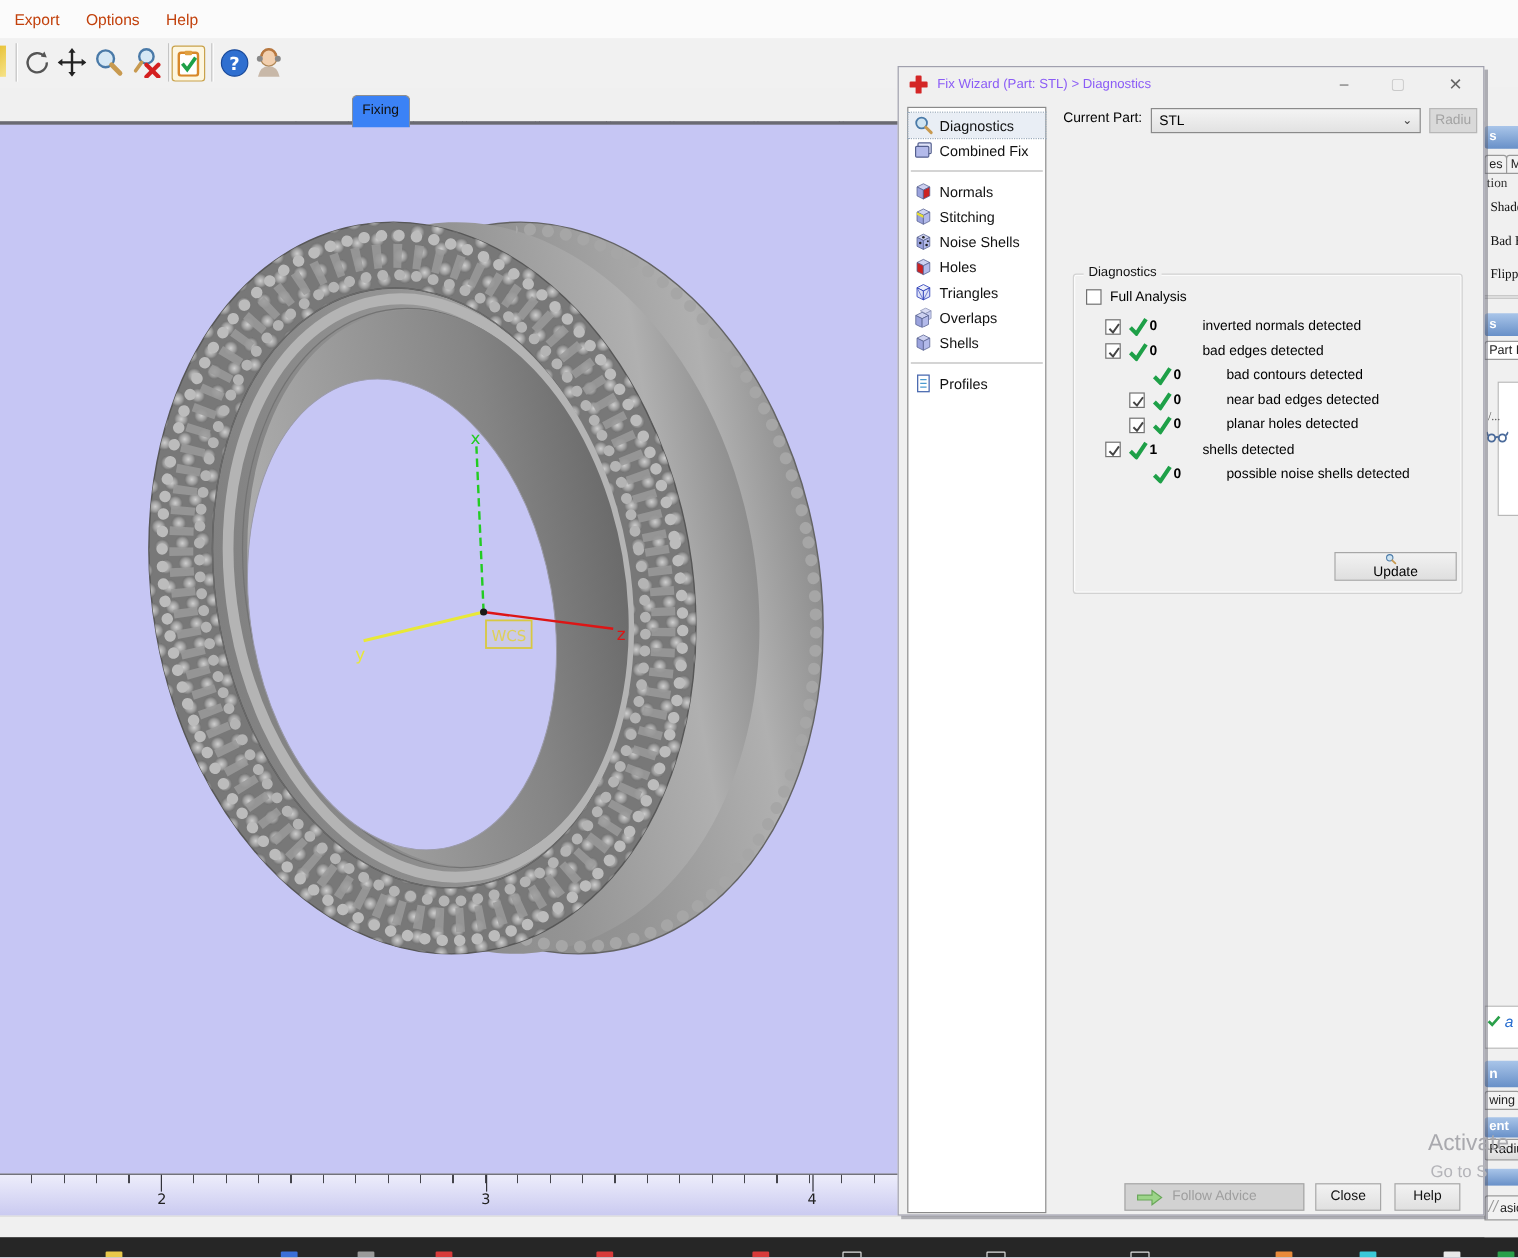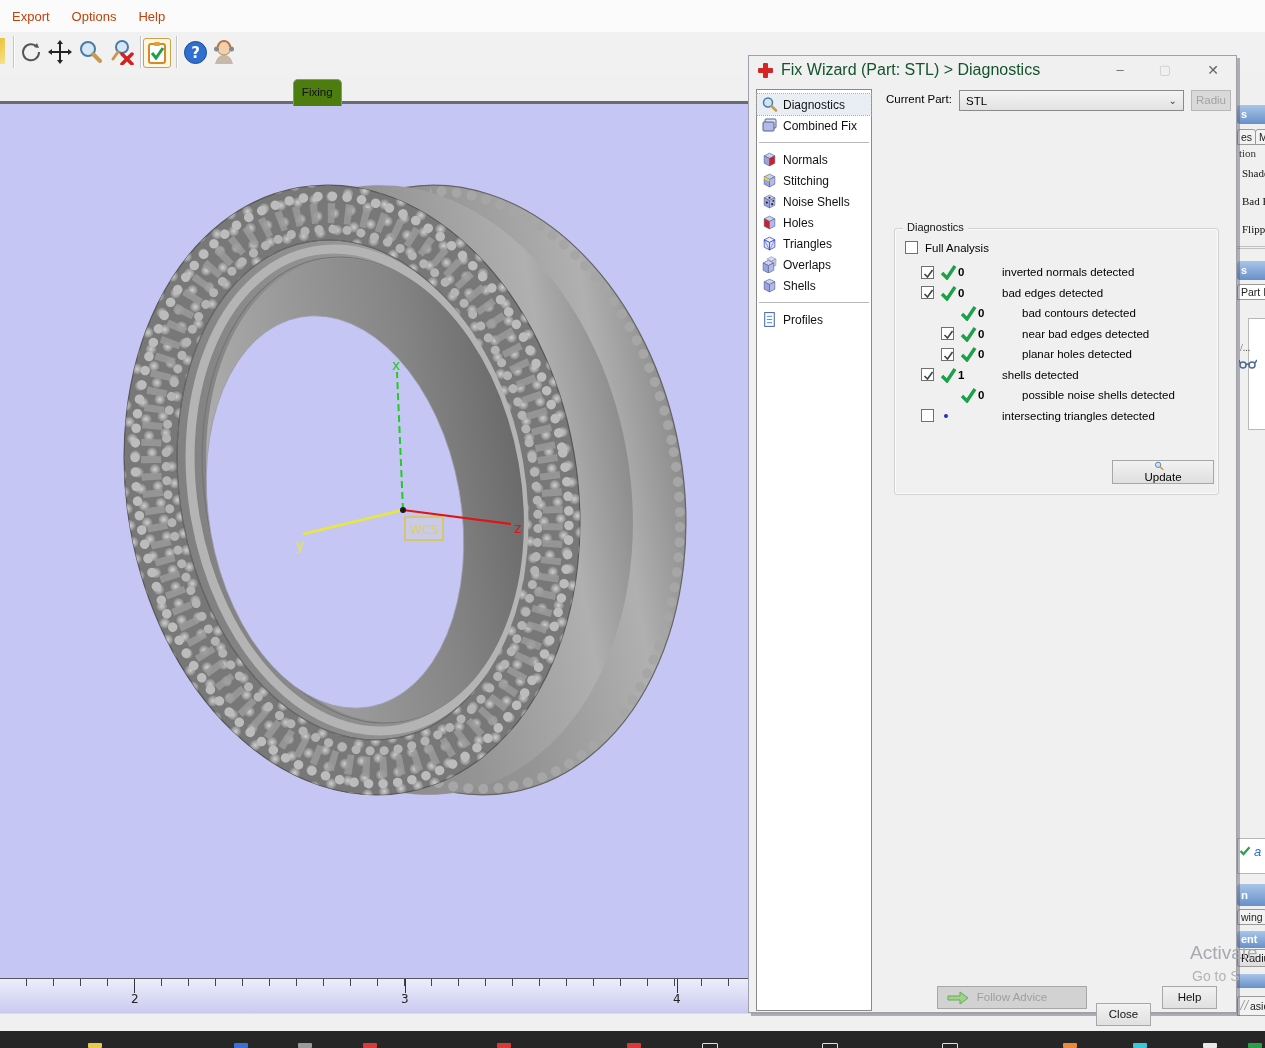--- a/index.html
+++ b/index.html
@@ -14,21 +14,21 @@
   .tb-frag{position:absolute;left:0;top:6px;width:5px;height:26px;background:linear-gradient(135deg,#e8c33a,#f6e38a);}
   .tb-sep{position:absolute;top:4px;width:1px;height:32px;background:#c4c4c4;box-shadow:1px 0 0 #ffffff;}
   .tb-btn{position:absolute;top:6px;width:30px;height:28px;display:flex;align-items:center;justify-content:center;}
   .tb-btn svg{display:block;}
   .tb-check-frame{border:1px solid #c9a24a;border-radius:3px;background:#fdf6e0;}
   
   .tabstrip{position:absolute;left:246px;top:48px;height:26px;display:flex;align-items:flex-end;}
   .tab{height:22px;line-height:22px;padding:0 8px;margin-right:2px;font-size:11.5px;color:#111;
     background:linear-gradient(#fafafa,#e2e2e2);border:1px solid #8f8f8f;border-bottom:none;
     border-radius:5px 5px 0 0;white-space:nowrap;}
-  .tab.active{height:26px;line-height:25px;background:#4d7c0f;position:relative;z-index:2;}
+  .tab.active{height:26px;line-height:25px;background:#3b82f6;position:relative;z-index:2;}
   .under-strip{position:absolute;left:0;top:74px;width:1237px;height:27px;background:#f0f0f0;}
   .vp-border{position:absolute;left:0;top:101px;width:1237px;height:3px;background:#6a6a72;box-shadow:0 1px 0 #b8b8c8;}
   
   .viewport{position:absolute;left:0;top:104px;width:1237px;height:874px;background:#c6c6f4;}
   
   .ruler{position:absolute;left:0;top:978px;width:1237px;height:35px;
     background:linear-gradient(#ededfb,#c9c9f0);border-top:1px solid #55555f;}
   .ruler-ticks{position:absolute;left:0;top:0;width:100%;height:7px;
     background:repeating-linear-gradient(90deg,transparent 0 26px,#44444c 26px 27px);}
   .ruler-major{position:absolute;top:0;width:1px;height:14px;background:#33333b;}
@@ -49,21 +49,21 @@
   .r-white{position:absolute;background:#fff;border:1px solid #b8b8b8;}
   .grip{display:inline-block;transform:skewX(-25deg);border-left:1px solid #9a9a9a;border-right:1px solid #9a9a9a;width:3px;height:10px;margin-right:3px;}
   
   .watermark{position:absolute;z-index:60;color:#a9a9ae;pointer-events:none;}
   .wm1{left:1190px;top:942px;font-size:19px;}
   .wm2{left:1192px;top:968px;font-size:14px;color:#b3b3b8;}
   
   .dialog{position:absolute;left:748px;top:55px;width:489px;height:958px;background:#f0f0f0;
     border:1px solid #a0a0ad;box-sizing:border-box;z-index:20;box-shadow:3px 3px 0 rgba(90,90,105,.45);font-size:11px;}
   .dlg-title{position:absolute;left:0;top:0;width:100%;height:28px;display:flex;align-items:center;}
-  .dlg-title .ttl{margin-left:8px;color:#14532d;font-size:16px;}
+  .dlg-title .ttl{margin-left:8px;color:#8b5cf6;font-size:11px;}
   .dlg-cross{width:15px;height:15px;margin-left:9px;position:relative;flex:none;}
   .dlg-cross::before,.dlg-cross::after{content:"";position:absolute;background:#d42626;border-radius:1px;}
   .dlg-cross::before{left:5px;top:0;width:5px;height:15px;}
   .dlg-cross::after{left:0;top:5px;width:15px;height:5px;}
   .wbtn{position:absolute;top:4px;width:32px;height:21px;text-align:center;line-height:20px;font-size:13px;color:#666;}
   .wbtn.max{color:#c9c9c9;}
   
   .sb-list{position:absolute;left:7px;top:33px;width:116px;height:922px;background:#fff;
     border:1px solid #8a8a8a;box-sizing:border-box;padding-top:4px;}
   .sb-item{display:flex;align-items:center;height:21px;padding-left:4px;font-size:12px;color:#111;white-space:nowrap;}
@@ -101,21 +101,21 @@
   .dlabel{font-size:11.5px;margin-left:22px;white-space:nowrap;}
   .drow.lvl2 .dlabel{margin-left:22px;}
   .update-btn{position:absolute;left:217px;top:231px;width:100px;height:22px;background:linear-gradient(#f2f2f2,#dfdfdf);
     border:1px solid #a7a7a7;display:flex;align-items:center;justify-content:center;font-size:11.5px;flex-direction:column;}
   .update-btn svg{margin-right:8px;}
   .dlg-buttons{position:absolute;left:0;top:930px;width:100%;height:26px;}
   .btn{position:absolute;height:23px;background:linear-gradient(#f2f2f2,#e0e0e0);border:1px solid #a7a7a7;
     box-sizing:border-box;text-align:center;font-size:11.5px;line-height:21px;color:#111;}
   .btn-follow{left:188px;top:0;width:150px;background:#d2d2d2;color:#9f9f9f;display:flex;align-items:center;justify-content:center;}
   .btn-follow svg{position:absolute;left:8px;}
-  .btn-close{left:347px;top:0;width:55px;margin-top:17px;}
+  .btn-close{left:347px;top:0;width:55px;}
   .btn-help{left:413px;top:0;width:55px;}
 </style>
 </head>
 <body>
 
 <div class="screen">
 
   <div class="menubar">
     <div class="menu-item">Export</div>
     <div class="menu-item">Options</div>
@@ -534,28 +534,20 @@
         <div class="drow lvl2 nocb">
           <span class="cb"></span>
           <span class="mark">
               <svg width="17" height="16" viewBox="0 0 17 16">
                 <polyline points="2,9 7,14 15,2" fill="none" stroke="#1ea048" stroke-width="3.4"></polyline>
               </svg>
             </span>
           <b class="cnt">0</b>
           <span class="dlabel">possible noise shells detected</span>
         </div>
-        <div class="drow lvl1">
-          <span class="cb"></span>
-          <span class="mark">
-              <span class="dot"></span>
-            </span>
-          <b class="cnt"></b>
-          <span class="dlabel">intersecting triangles detected</span>
-        </div>
       </div>
       <div class="update-btn">
         <svg width="16" height="16" viewBox="0 0 17 17">
             <circle cx="7" cy="6.5" r="4.5" fill="#cfe4f2" stroke="#4a7aa8" stroke-width="1.5"></circle>
             <line x1="10.5" y1="10" x2="15" y2="14.5" stroke="#c89a50" stroke-width="2.5" stroke-linecap="round"></line>
           </svg>
         <span>Update</span>
       </div>
     </div>
 

